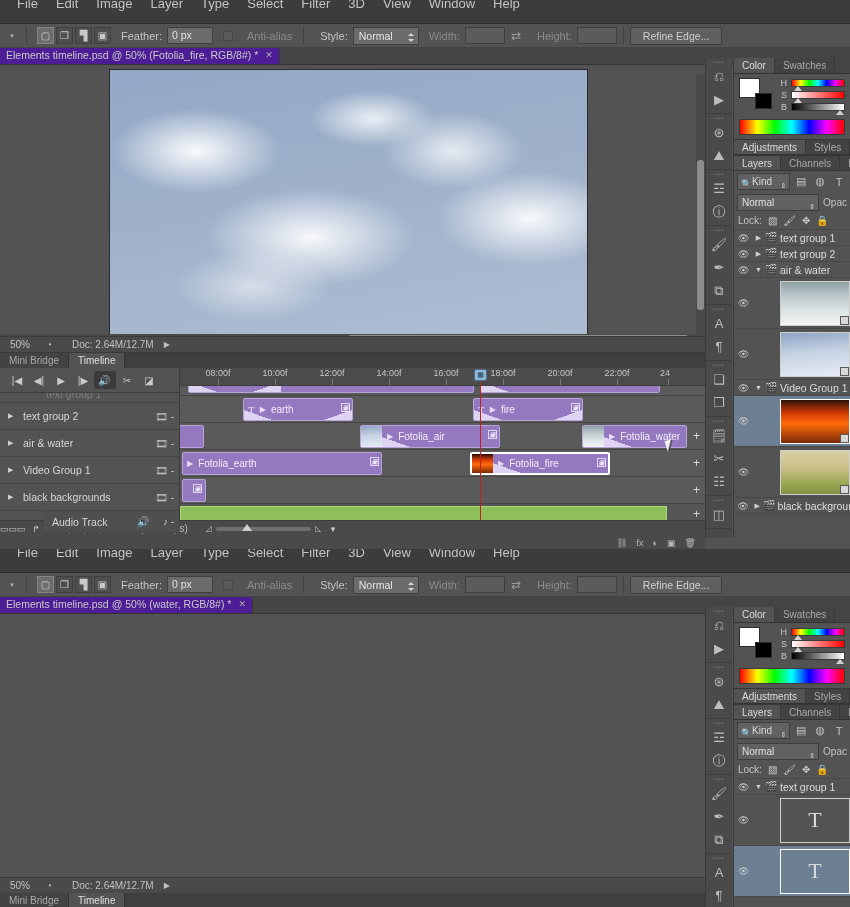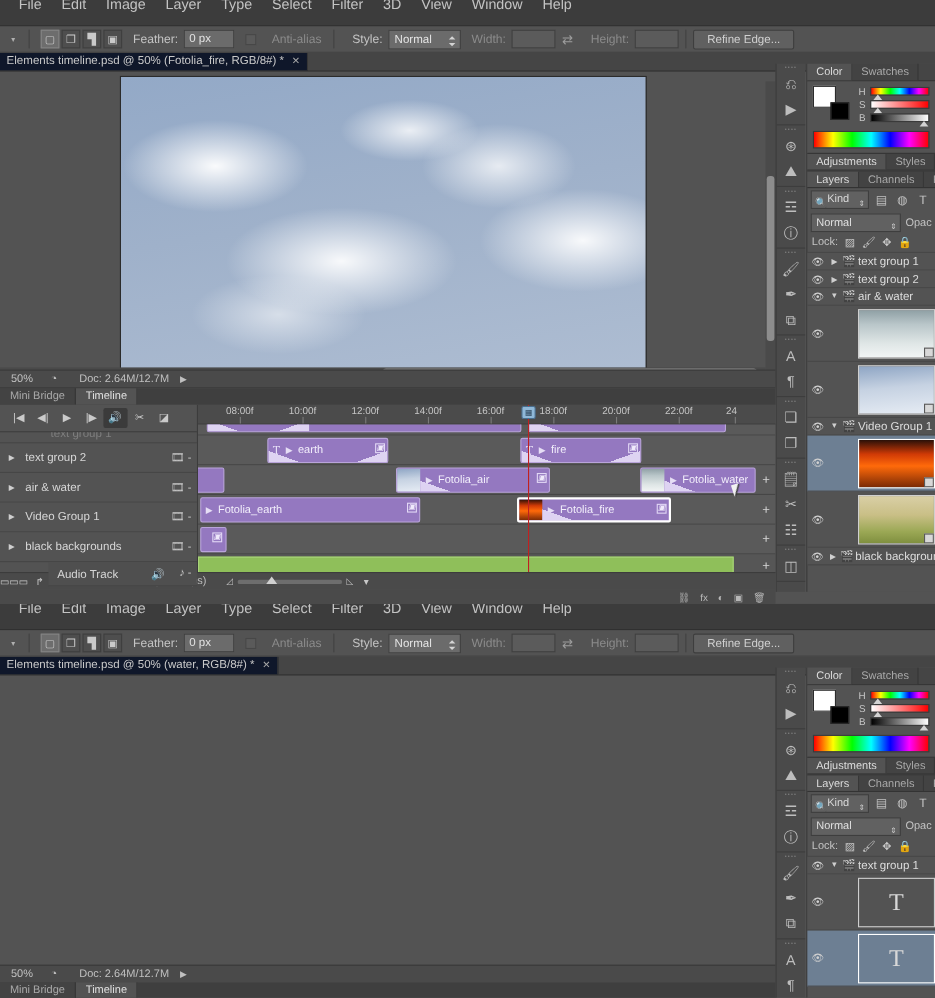--- a/index.html
+++ b/index.html
@@ -39,21 +39,21 @@
                   border-left:3px solid transparent; border-right:3px solid transparent; border-bottom:3px solid #d4d4d4; }
   .ob-sel:before { content:""; position:absolute; right:4px; top:11px;
                    border-left:3px solid transparent; border-right:3px solid transparent; border-top:3px solid #d4d4d4; }
   .ob-chk { width:10px; height:10px; background:#5a5a5a; border:1px solid #474747; margin-left:10px; margin-right:4px; }
   .ob-btn { height:18px; border:1px solid #3e3e3e; background:#606060; color:#d0d0d0;
             font-size:10.5px; line-height:16px; padding:0 12px; border-radius:2px; }
   .ob-swap { color:#9d9d9d; font-size:12px; margin:0 6px; }
 
   
   .doctabbar { height:17px; background:#454545; display:flex; align-items:flex-end; border-bottom:1px solid #333; }
-  .doctab { height:17px; background:#0f172a; color:#c9c9c9; font-size:10.5px; line-height:17px;
+  .doctab { height:17px; background:#4c1d95; color:#c9c9c9; font-size:10.5px; line-height:17px;
             padding:0 6px; display:flex; gap:7px; border-right:1px solid #363636; }
   .doctab .x { font-size:9px; color:#a8a8a8; }
 
   
   .docarea { position:relative; background:#535353; }
   .canvas { position:absolute; border:1px solid #2b2b2b; overflow:hidden; }
   .sky { background:
       radial-gradient(ellipse 120px 60px at 18% 30%, rgba(255,255,255,.95), rgba(255,255,255,0) 70%),
       radial-gradient(ellipse 150px 70px at 42% 62%, rgba(255,255,255,.92), rgba(255,255,255,0) 70%),
       radial-gradient(ellipse 100px 55px at 72% 30%, rgba(255,255,255,.75), rgba(255,255,255,0) 70%),

